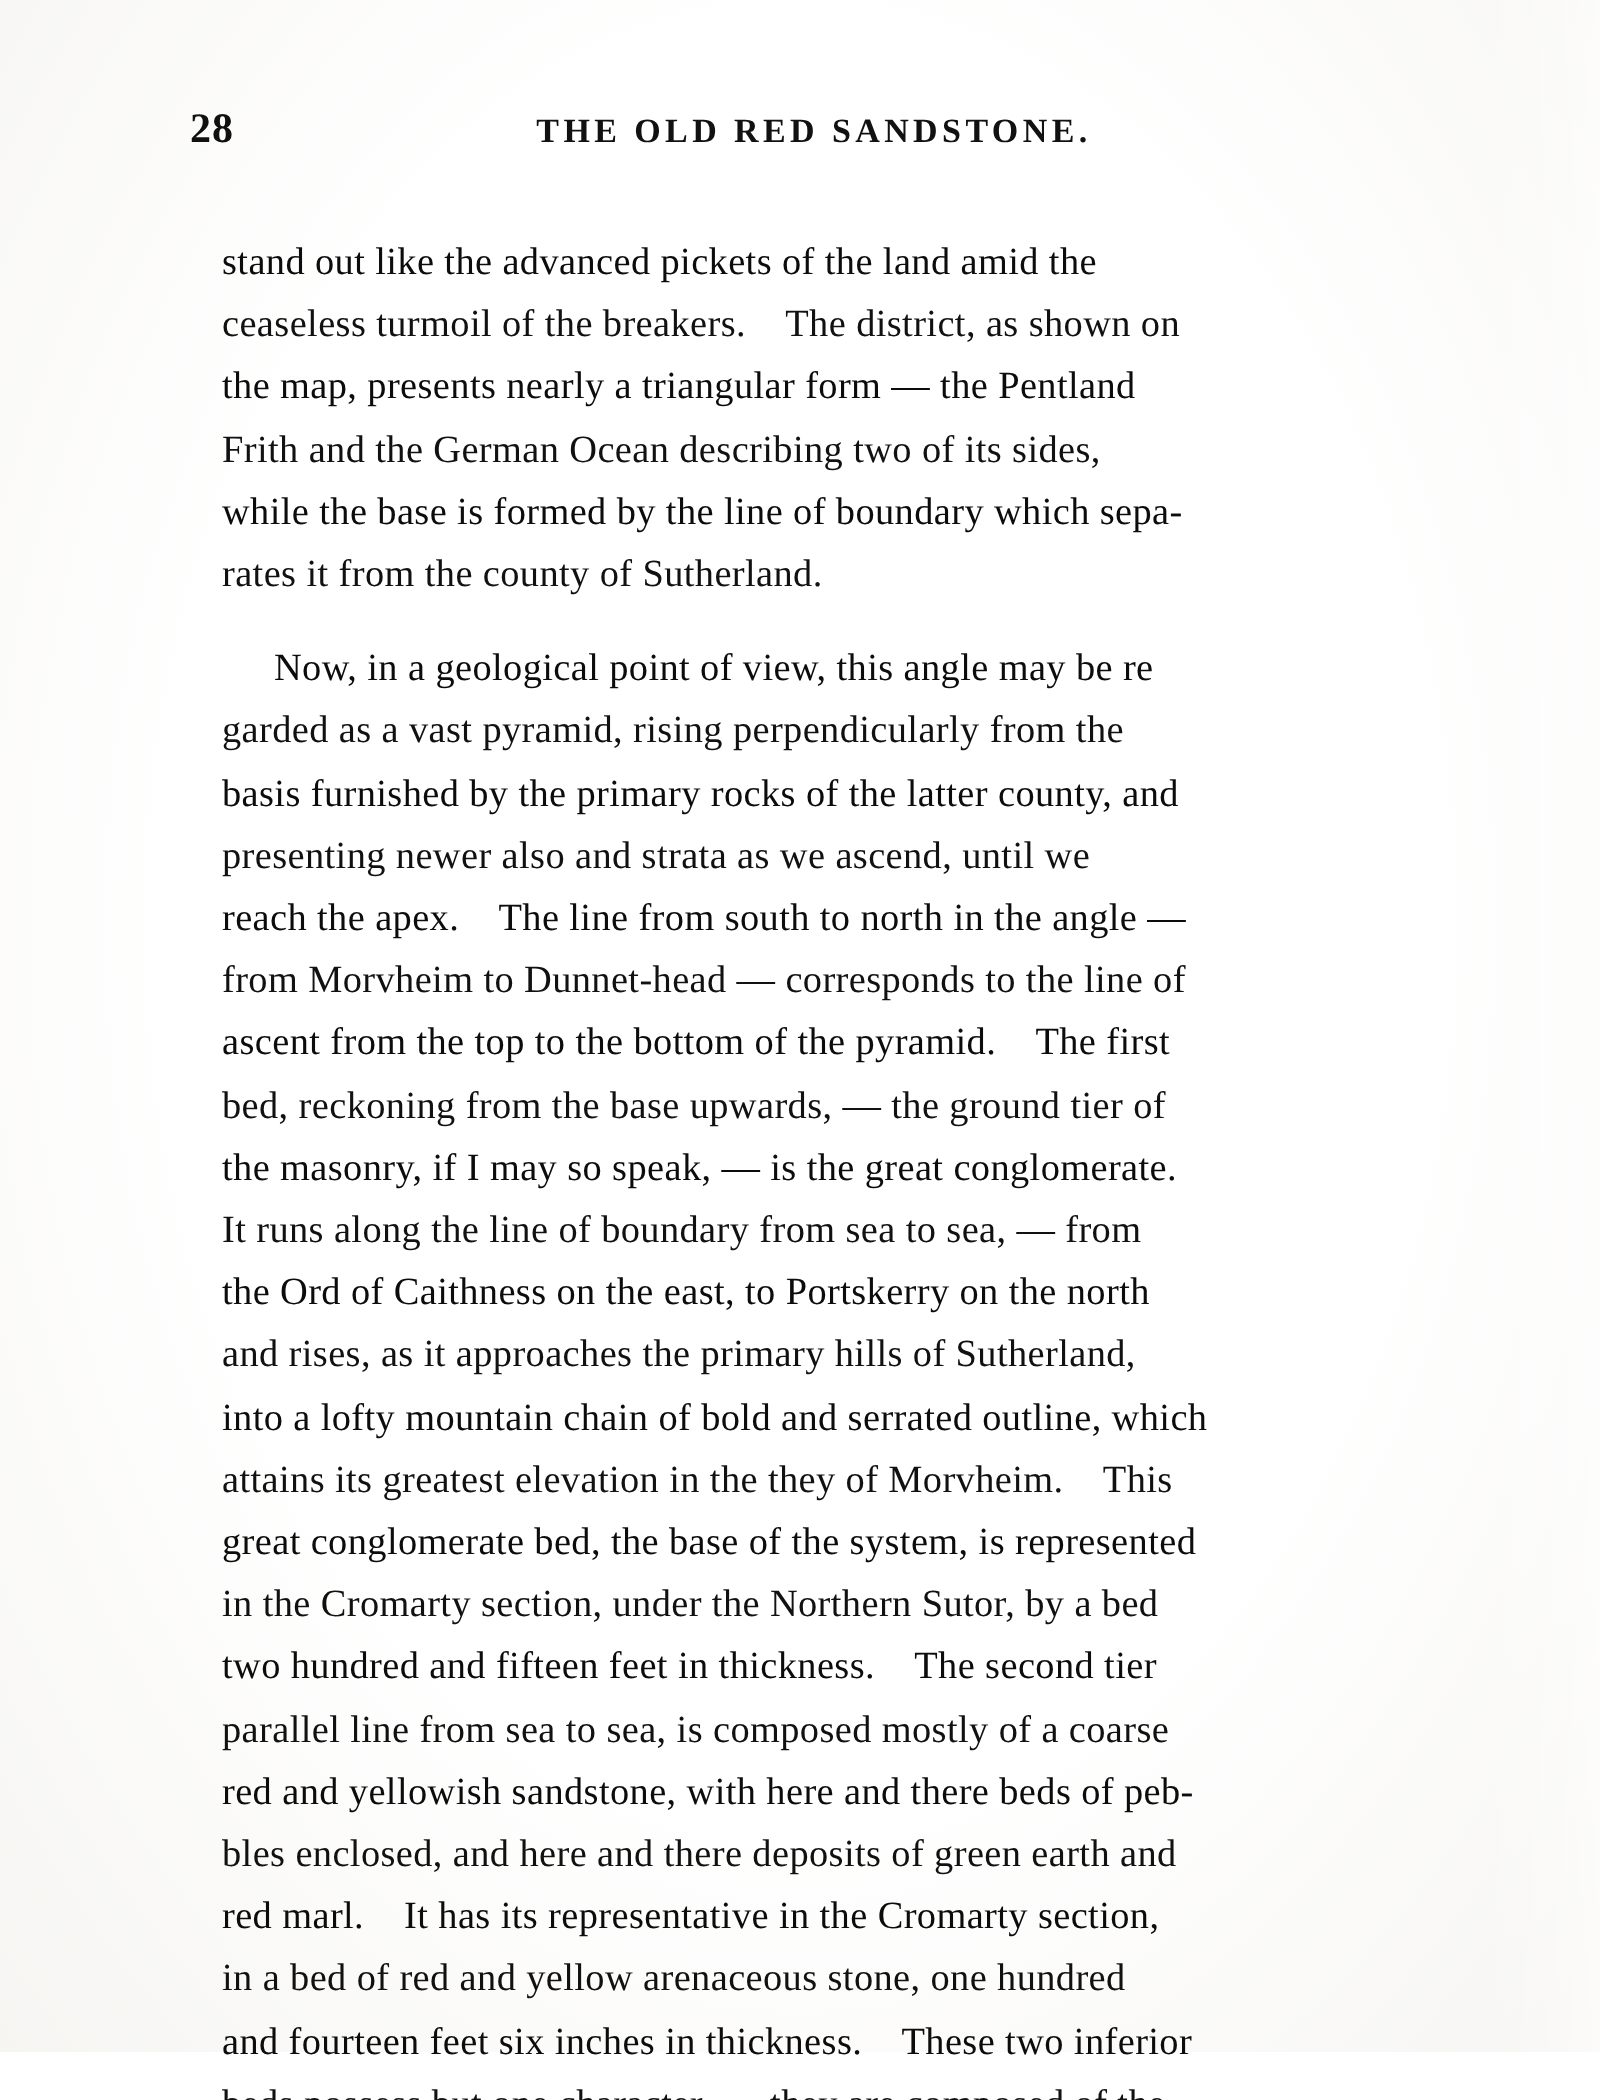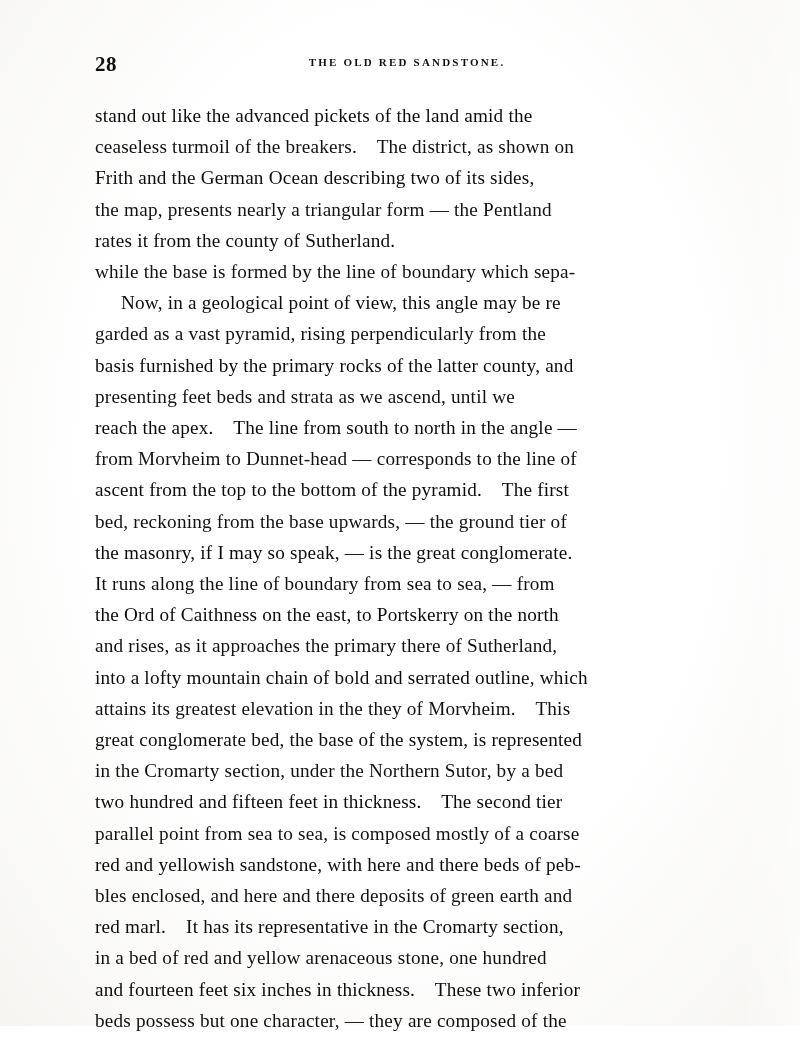--- a/index.html
+++ b/index.html
@@ -45,38 +45,38 @@
     font-weight: bold;
     letter-spacing: 0.5px;
     color: #101010;
   }
   .running-head {
     position: absolute;
     left: 62px;
     top: 4px;
     width: 500px;
     text-align: center;
-    font-size: 11px;
+    font-size: 17px;
     font-variant: small-caps;
     letter-spacing: 2.2px;
     font-weight: bold;
     color: #111111;
   }
   .body-text {
     position: absolute;
     left: 95px;
     top: 100px;
     width: 600px;
     font-size: 19.2px;
     line-height: 31.2px;
     color: #0d0d0d;
     text-align: justify;
   }
   .para {
-    margin: 0;
+    margin: 16px;
     padding: 0;
   }
   .para .ln {
     display: block;
     white-space: pre;
     letter-spacing: 0.2px;
   }
   .para.indent .ln.first {
     text-indent: 26px;
   }
@@ -101,45 +101,45 @@
   <div class="header">
     <div class="folio">28</div>
     <div class="running-head">THE OLD RED SANDSTONE.</div>
   </div>
 
   <div class="body-text">
 
     <p class="para">
       <span class="ln first">stand out like the advanced pickets of the land amid the</span>
       <span class="ln">ceaseless turmoil of the breakers.    The district, as shown on</span>
+      <span class="ln">the map, presents nearly a triangular form — the Pentland</span>
       <span class="ln">Frith and the German Ocean describing two of its sides,</span>
-      <span class="ln">the map, presents nearly a triangular form — the Pentland</span>
+      <span class="ln">while the base is formed by the line of boundary which sepa-</span>
       <span class="ln">rates it from the county of Sutherland.</span>
-      <span class="ln">while the base is formed by the line of boundary which sepa-</span>
     </p>
 
     <p class="para indent">
       <span class="ln first">Now, in a geological point of view, this angle may be re</span>
       <span class="ln">garded as a vast pyramid, rising perpendicularly from the</span>
       <span class="ln">basis furnished by the primary rocks of the latter county, and</span>
-      <span class="ln">presenting feet beds and strata as we ascend, until we</span>
+      <span class="ln">presenting newer also and strata as we ascend, until we</span>
       <span class="ln">reach the apex.    The line from south to north in the angle —</span>
       <span class="ln">from Morvheim to Dunnet-head — corresponds to the line of</span>
       <span class="ln">ascent from the top to the bottom of the pyramid.    The first</span>
       <span class="ln">bed, reckoning from the base upwards, — the ground tier of</span>
       <span class="ln">the masonry, if I may so speak, — is the great conglomerate.</span>
       <span class="ln">It runs along the line of boundary from sea to sea, — from</span>
       <span class="ln">the Ord of Caithness on the east, to Portskerry on the north</span>
-      <span class="ln">and rises, as it approaches the primary there of Sutherland,</span>
+      <span class="ln">and rises, as it approaches the primary hills of Sutherland,</span>
       <span class="ln">into a lofty mountain chain of bold and serrated outline, which</span>
       <span class="ln">attains its greatest elevation in the they of Morvheim.    This</span>
       <span class="ln">great conglomerate bed, the base of the system, is represented</span>
       <span class="ln">in the Cromarty section, under the Northern Sutor, by a bed</span>
       <span class="ln">two hundred and fifteen feet in thickness.    The second tier</span>
-      <span class="ln">parallel point from sea to sea, is composed mostly of a coarse</span>
+      <span class="ln">parallel line from sea to sea, is composed mostly of a coarse</span>
       <span class="ln">red and yellowish sandstone, with here and there beds of peb-</span>
       <span class="ln">bles enclosed, and here and there deposits of green earth and</span>
       <span class="ln">red marl.    It has its representative in the Cromarty section,</span>
       <span class="ln">in a bed of red and yellow arenaceous stone, one hundred</span>
       <span class="ln">and fourteen feet six inches in thickness.    These two inferior</span>
       <span class="ln">beds possess but one character, — they are composed of the</span>
 
     </p>
 
   </div>

